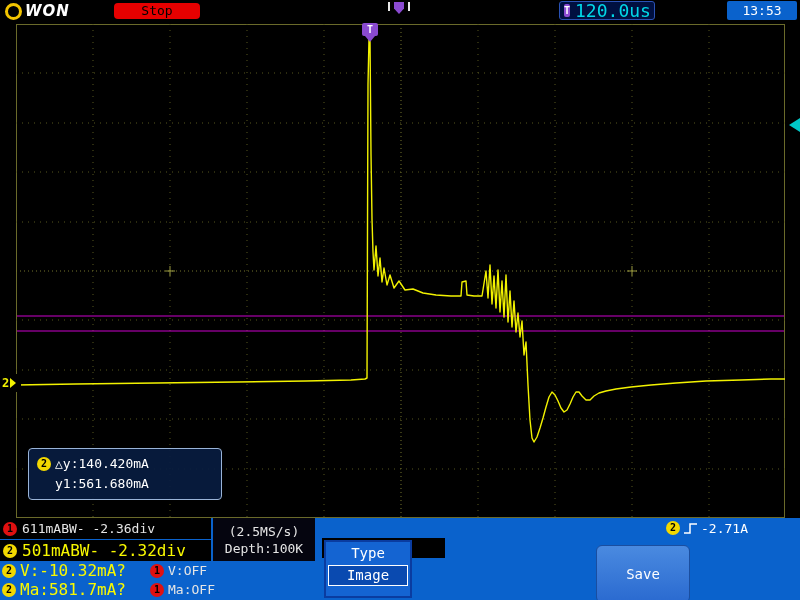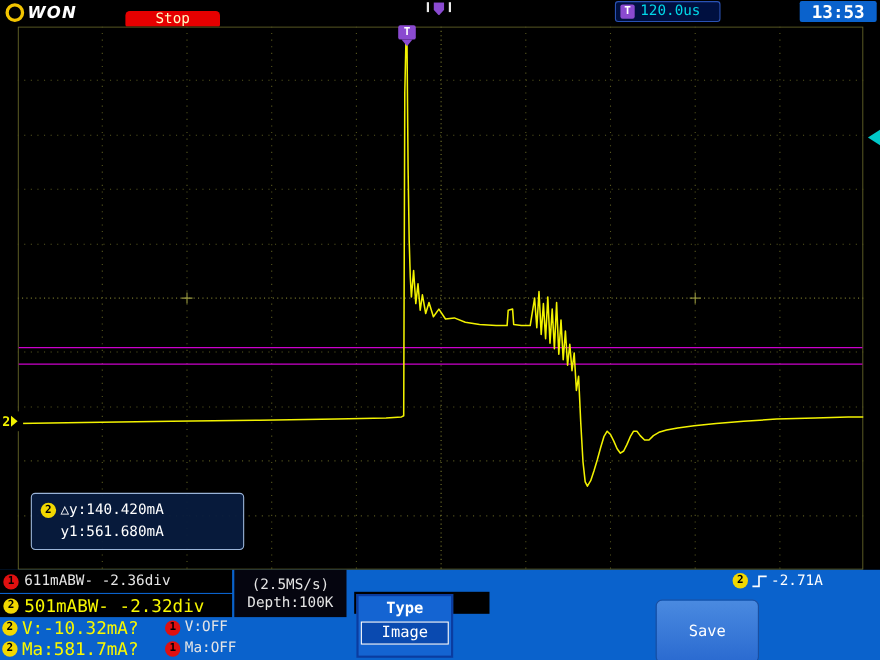--- a/index.html
+++ b/index.html
@@ -5,32 +5,32 @@
   html,body{margin:0;padding:0;background:#000;}
   .screen{position:relative;width:800px;height:600px;background:#000;overflow:hidden;
     font-family:"DejaVu Sans Mono", monospace;-webkit-font-smoothing:none;}
 
   
   .topbar{position:absolute;left:0;top:0;width:800px;height:22px;background:#000;}
   .logo{position:absolute;left:5px;top:2px;height:18px;display:flex;align-items:center;gap:3px;}
   .logo-o{width:11px;height:11px;border:3px solid #f2c400;border-radius:50%;}
   .logo-text{color:#fff;font-family:"DejaVu Sans", sans-serif;font-weight:bold;font-style:italic;font-size:15px;letter-spacing:1px;}
   .stop-btn{position:absolute;left:114px;top:3px;width:86px;height:16px;background:#e60000;border:none;
-    border-radius:4px;color:#fef9c3;font-family:"DejaVu Sans Mono",monospace;font-size:13px;line-height:14px;padding:0;cursor:pointer;margin-top:7px;}
+    border-radius:4px;color:#000000;font-family:"DejaVu Sans Mono",monospace;font-size:13px;line-height:14px;padding:0;cursor:pointer;}
   .trig-pos{position:absolute;left:388px;top:2px;height:12px;display:flex;align-items:flex-start;gap:4px;}
   .trig-pos .tick{width:2px;height:9px;background:#e8e8e8;}
   .trig-pos .pointer{width:10px;height:12px;background:#8a4ad0;
     clip-path:polygon(0 0,100% 0,100% 55%,50% 100%,0 55%);}
   .trig-time-box{position:absolute;left:559px;top:1px;width:96px;height:19px;background:#001040;
     border:1px solid #2a52b4;border-radius:3px;display:flex;align-items:center;gap:5px;padding:0 4px;box-sizing:border-box;}
   .trig-t-badge{width:13px;height:13px;background:#8a4ad0;border-radius:2px;color:#fff;font-size:10px;
     font-weight:bold;text-align:center;line-height:13px;}
-  .trig-time{color:#00d8e8;font-size:13px;}
+  .trig-time{color:#00d8e8;font-size:18px;}
   .clock{position:absolute;left:727px;top:1px;width:70px;height:19px;background:#0a62cc;color:#fff;
-    font-size:16px;text-align:center;line-height:19px;border-radius:2px;font-weight:bold;}
+    font-size:13px;text-align:center;line-height:19px;border-radius:2px;}
 
   
   .plot{position:absolute;left:16px;top:24px;width:769px;height:494px;background:#000;}
   .plot svg{position:absolute;left:0;top:0;}
   .t-marker{position:absolute;left:346px;top:-1px;width:16px;height:13px;background:#8a4ad0;border-radius:2px;
     color:#fff;font-size:10px;font-weight:bold;text-align:center;line-height:13px;}
   .t-marker::after{content:"";position:absolute;left:3px;top:13px;border:5px solid transparent;border-top:6px solid #8a4ad0;}
   .ch2-marker{position:absolute;left:-16px;top:350px;height:18px;display:flex;align-items:center;background:#000;}
   .ch2-marker .num{color:#f2f200;font-size:12px;font-weight:bold;padding-left:2px;}
   .ch2-marker .arr{width:0;height:0;border:5px solid transparent;border-left:6px solid #f2f200;margin-left:1px;}
@@ -54,21 +54,21 @@
   .acq-box{left:213px;top:0;width:102px;height:43px;background:#05050f;flex-direction:column;justify-content:center;gap:2px;}
   .tb-box{left:322px;top:0;width:123px;height:20px;padding-left:8px;margin-top:20px;}
   .red-text{color:#e5e5e5;font-size:13px;white-space:nowrap;}
   .yellow-text{color:#f8f800;font-size:16px;white-space:nowrap;}
   .white-text{color:#fff;font-size:13px;white-space:nowrap;}
   .trig-level{position:absolute;left:666px;top:2px;height:16px;display:flex;align-items:center;gap:3px;}
   .readout{position:absolute;display:flex;align-items:center;gap:4px;height:17px;}
   .r1{left:2px;top:44px;} .r2{left:150px;top:44px;} .r3{left:2px;top:63px;} .r4{left:150px;top:63px;}
   .type-btn{position:absolute;left:324px;top:22px;width:88px;height:58px;background:#1464d2;
     border:2px solid #0a3ca0;box-sizing:border-box;display:flex;flex-direction:column;align-items:center;padding-top:3px;cursor:pointer;}
-  .type-btn .t-label{color:#fff;font-size:14px;font-weight:bold;}
+  .type-btn .t-label{color:#fff;font-size:14px;}
   .type-btn .t-value{margin-top:4px;border:1px solid #fff;background:#0a4ab0;color:#fff;font-size:14px;padding:0 18px;line-height:19px;}
   .save-btn{position:absolute;left:596px;top:27px;width:94px;height:58px;border:1px solid #1a4ea0;border-radius:6px;
     background:linear-gradient(#4a8ae0,#2a6ad0);color:#fff;font-family:"DejaVu Sans Mono",monospace;font-size:14px;cursor:pointer;}
 </style>
 </head>
 <body>
 
 <div class="screen">
 
   <div class="topbar">

